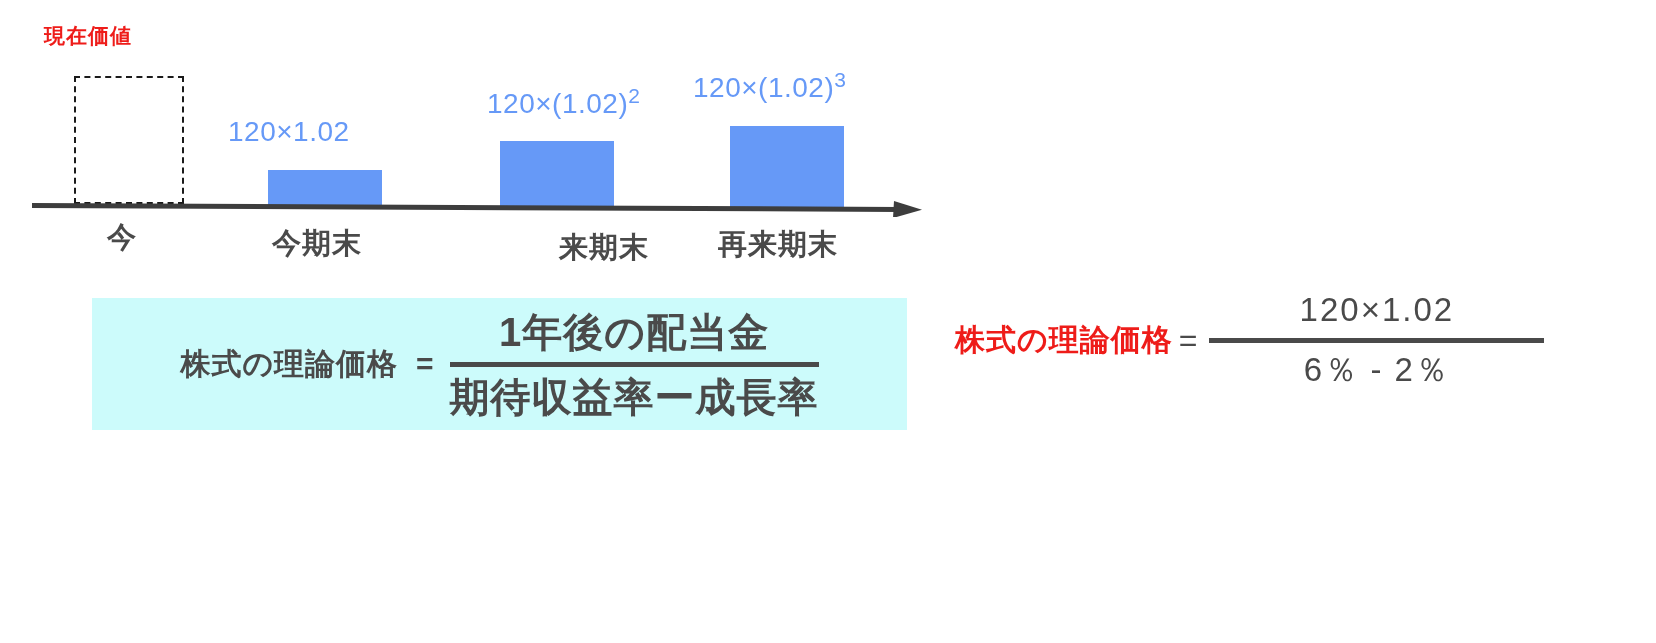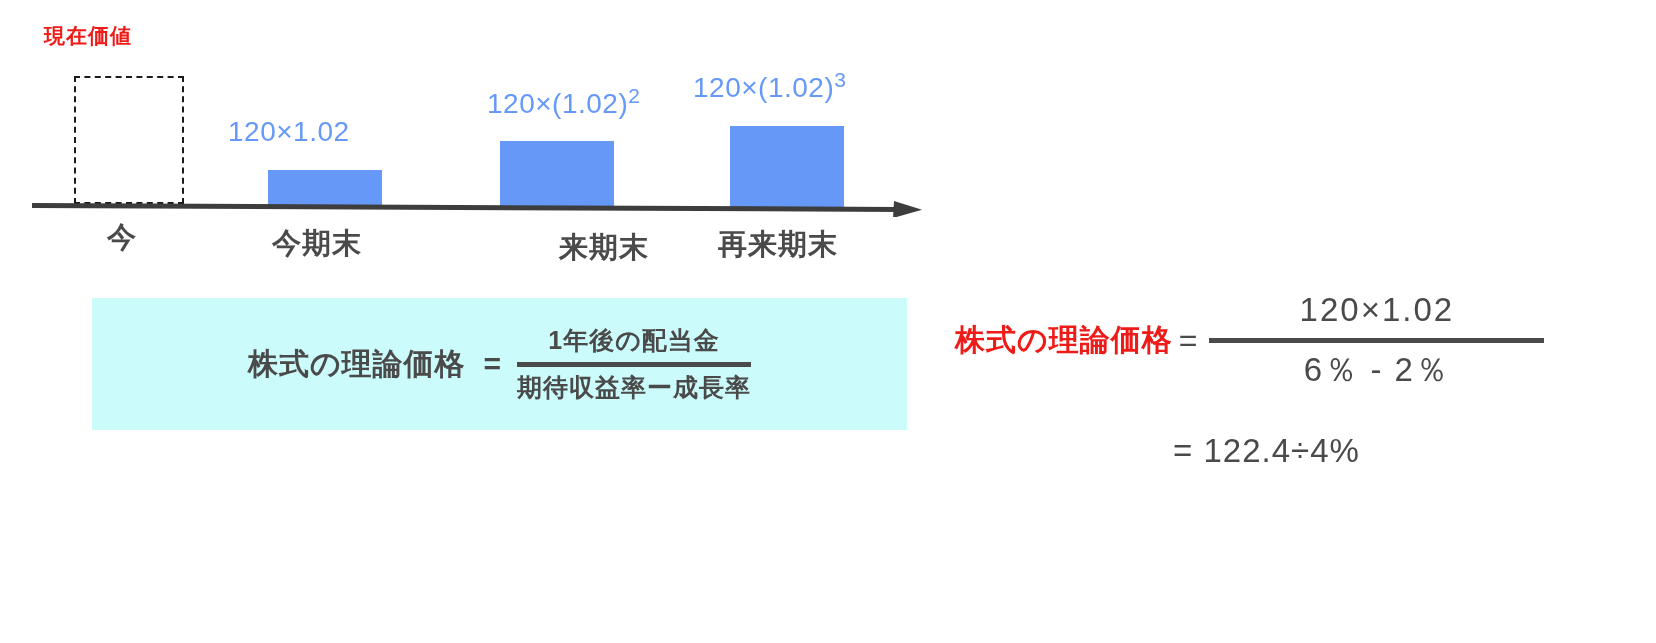--- a/index.html
+++ b/index.html
@@ -104,21 +104,21 @@
     font-weight: bold;
     color: #4a4a4a;
     margin: 0 16px 0 18px;
   }
   .frac {
     display: inline-flex;
     flex-direction: column;
     align-items: center;
   }
   .frac-num, .frac-den {
-    font-size: 25px;
+    font-size: 40px;
     font-weight: bold;
     color: #4a4a4a;
     white-space: nowrap;
     letter-spacing: 1px;
     line-height: 1.25;
   }
   .frac-bar {
     background: #4a4a4a;
     height: 5px;
     width: 100%;
@@ -215,14 +215,13 @@
   <div class="abs" id="calc-row-1">
     <span id="calc-lhs">株式の理論価格</span>
     <span id="calc-eq-1">=</span>
     <span class="frac" id="calc-frac">
       <span class="frac-num">120×1.02</span>
       <span class="frac-bar"></span>
       <span class="frac-den">6％ - 2％</span>
     </span>
   </div>
 
-  <div class="abs calc-line" id="calc-row-2">= 122.4÷4%</div>
 </div>
 
 </body></html>

